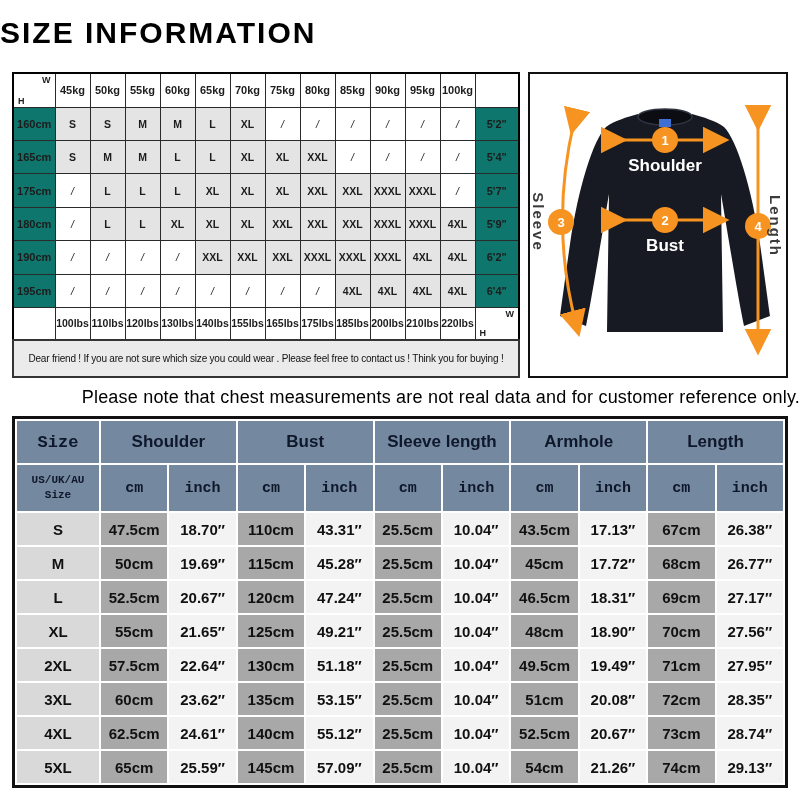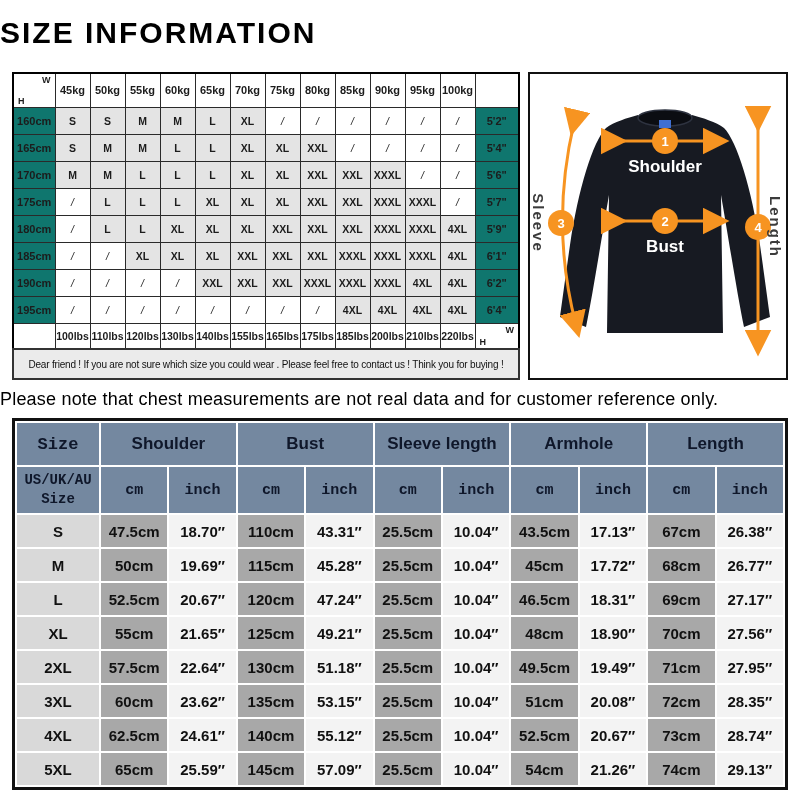--- a/index.html
+++ b/index.html
@@ -30,30 +30,30 @@
   
   .garment { flex: 1; border: 2px solid #111; background: #fff; position: relative; }
   .garment svg { width: 100%; height: 100%; display: block; }
   .m-arrow { stroke: var(--accent, #F79421); stroke-width: 3; fill: none; }
   .m-circle { fill: var(--accent, #F79421); }
   .m-num { fill: #fff; font-size: 13px; font-weight: bold; text-anchor: middle; font-family: "Liberation Sans", sans-serif; }
   .m-label-on { fill: #fff; font-size: 17px; font-weight: 600; text-anchor: middle; font-family: "Liberation Sans", sans-serif; }
   .m-label-side { fill: #3b3b3b; font-size: 15px; font-weight: bold; letter-spacing: 2px; text-anchor: middle; font-family: "Liberation Sans", sans-serif; }
 
   
-  .note-line { text-align: left; font-size: 18px; margin-top: 9px; letter-spacing: 0.2px; }
+  .note-line { text-align: right; font-size: 18px; margin-top: 9px; letter-spacing: 0.2px; }
 
   
   table.sizes { margin: 8px 12px 0 12px; width: 776px; border-collapse: separate; border-spacing: 2px; background: #fff; border: 3px solid #111; table-layout: fixed; }
   .sizes col.c-size { width: 82px; }
   .sizes th { background: var(--header-bg, #7488A0); color: #0f172a; font-weight: bold; }
   .sizes .main-h th { height: 42px; font-size: 17px; }
   .sizes th.size-h, .sizes .sub-h th { font-family: "Liberation Mono", monospace; }
   .sizes .sub-h th { height: 46px; font-size: 15px; }
-  .sizes .sub-h th.us { font-size: 14px; line-height: 1.35; padding: 0 6px; }
+  .sizes .sub-h th.us { font-size: 11px; line-height: 1.35; padding: 0 6px; }
   .sizes td { height: 32px; text-align: center; font-size: 15px; font-weight: bold; color: #111; }
   .sizes td.sz { background: var(--size-cell, #D9D9D9); }
   .sizes td.cm { background: var(--cm-cell, #A8A8A8); margin-left: 7px; }
   .sizes td.in { background: var(--inch-cell, #F3F3F3); }
 </style>
 </head>
 <body>
 
 <div class="page">
 
@@ -126,36 +126,20 @@
             <td class="filled">XL</td>
             <td class="filled">XL</td>
             <td class="filled">XXL</td>
             <td class="empty">/</td>
             <td class="empty">/</td>
             <td class="empty">/</td>
             <td class="empty">/</td>
             <td class="hf">5'4"</td>
           </tr>
           <tr>
-            <td class="hc">170cm</td>
-            <td class="filled">M</td>
-            <td class="filled">M</td>
-            <td class="filled">L</td>
-            <td class="filled">L</td>
-            <td class="filled">L</td>
-            <td class="filled">XL</td>
-            <td class="filled">XL</td>
-            <td class="filled">XXL</td>
-            <td class="filled">XXL</td>
-            <td class="filled">XXXL</td>
-            <td class="empty">/</td>
-            <td class="empty">/</td>
-            <td class="hf">5'6"</td>
-          </tr>
-          <tr>
             <td class="hc">175cm</td>
             <td class="empty">/</td>
             <td class="filled">L</td>
             <td class="filled">L</td>
             <td class="filled">L</td>
             <td class="filled">XL</td>
             <td class="filled">XL</td>
             <td class="filled">XL</td>
             <td class="filled">XXL</td>
             <td class="filled">XXL</td>
@@ -172,36 +156,20 @@
             <td class="filled">XL</td>
             <td class="filled">XL</td>
             <td class="filled">XL</td>
             <td class="filled">XXL</td>
             <td class="filled">XXL</td>
             <td class="filled">XXL</td>
             <td class="filled">XXXL</td>
             <td class="filled">XXXL</td>
             <td class="filled">4XL</td>
             <td class="hf">5'9"</td>
-          </tr>
-          <tr>
-            <td class="hc">185cm</td>
-            <td class="empty">/</td>
-            <td class="empty">/</td>
-            <td class="filled">XL</td>
-            <td class="filled">XL</td>
-            <td class="filled">XL</td>
-            <td class="filled">XXL</td>
-            <td class="filled">XXL</td>
-            <td class="filled">XXL</td>
-            <td class="filled">XXXL</td>
-            <td class="filled">XXXL</td>
-            <td class="filled">XXXL</td>
-            <td class="filled">4XL</td>
-            <td class="hf">6'1"</td>
           </tr>
           <tr>
             <td class="hc">190cm</td>
             <td class="empty">/</td>
             <td class="empty">/</td>
             <td class="empty">/</td>
             <td class="empty">/</td>
             <td class="filled">XXL</td>
             <td class="filled">XXL</td>
             <td class="filled">XXL</td>

